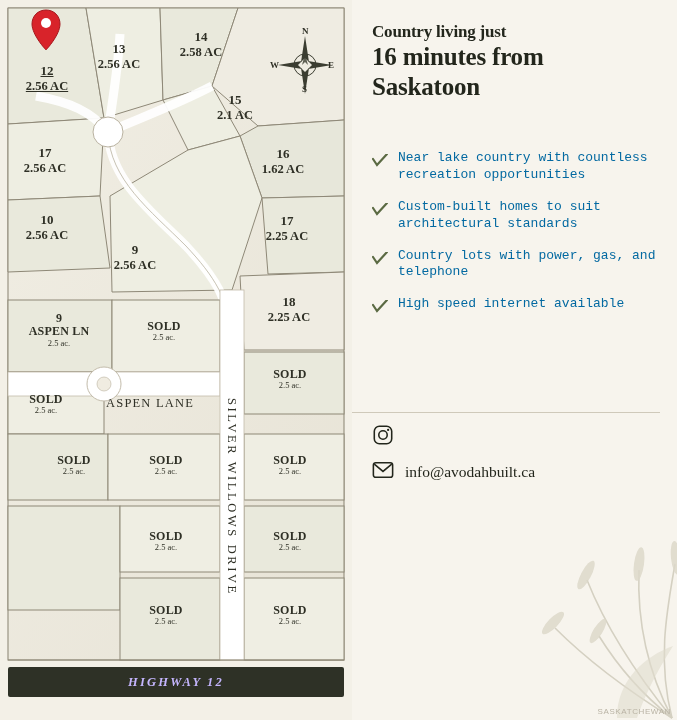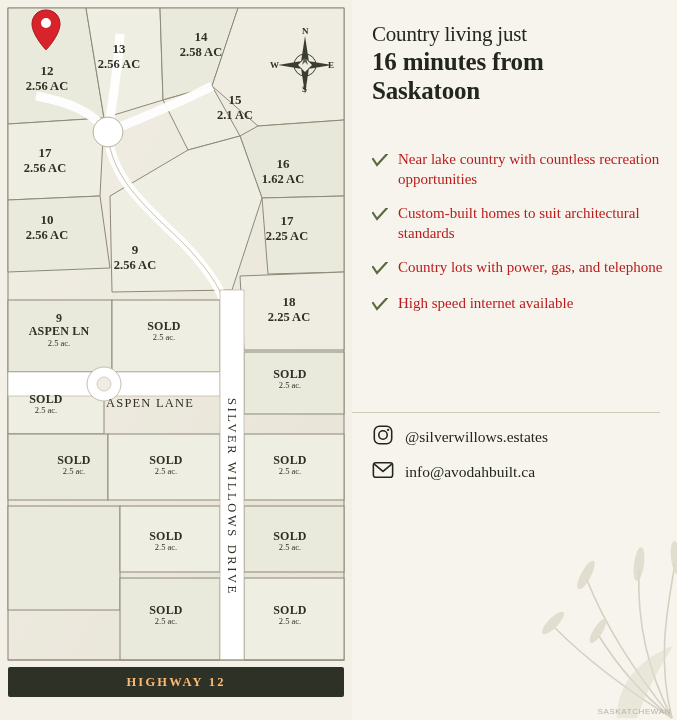--- a/index.html
+++ b/index.html
@@ -46,50 +46,50 @@
   .street-v {
     position:absolute; font-size: 12.5px; letter-spacing: 2.6px;
     color:#2f3026; writing-mode: vertical-rl; text-orientation: mixed;
     font-family: "Liberation Serif", serif;
   }
   #hwy-band {
     position:absolute; left:8px; top:667px; width:336px; height:30px;
     background:#2e3126; border-radius:2px;
     display:flex; align-items:center; justify-content:center;
   }
-  #hwy-band span { color:#fdba74; font-size:12.5px; letter-spacing:2.2px; font-weight:bold; }
+  #hwy-band span { color:#c4b5fd; font-size:12.5px; letter-spacing:2.2px; font-weight:bold;font-style:italic; }
 
   
   #compass { position:absolute; left:274px; top:28px; width:62px; height:66px; }
   #compass .c-lbl { position:absolute; font-size:9px; font-weight:bold; color:#2f3026; }
 
   
   #pin { position:absolute; left:31px; top:8px; width:30px; height:44px; }
 
   
   #panel {
     position:absolute; left:352px; top:0; width:325px; height:720px;
     background:#f7f4ed;
   }
   #headline {
     position:absolute; left:20px; top:22px; width:292px;
     color:#23261c;
     font-family: "Liberation Serif", serif;
     line-height: 1.18;
   }
-  #headline .l1 { font-size:21px; font-weight:normal; letter-spacing:-0.2px; }
+  #headline .l1 { font-size:17px; font-weight:bold; letter-spacing:-0.2px; }
   #headline .l2 { font-size:25px; font-weight:bold; letter-spacing:-0.2px; }
   #headline .l3 { font-size:25px; font-weight:bold; letter-spacing:-0.2px; }
 
   #bullets { position:absolute; left:20px; top:150px; width:298px; }
   .bullet { display:flex; gap:10px; margin-bottom:15px; }
   .bullet .check { flex:0 0 16px; padding-top:3px; }
   .bullet .btxt {
-    font-size:15px; line-height:1.3; color:#b91c1c;
-    font-family: Liberation Serif, serif;
+    font-size:13px; line-height:1.3; color:#0369a1;
+    font-family: Liberation Mono, monospace;
   }
 
   #divider { position:absolute; left:352px; top:412px; width:308px; height:1px; background:#cfc9ba; }
 
   #contacts { position:absolute; left:20px; top:424px; }
   .contact { display:flex; align-items:center; gap:11px; margin-bottom:11px; }
   .contact .ctxt { font-size:15.5px; color:#23261c; }
 
   
   #grass { position:absolute; right:0; bottom:0; width:210px; height:260px; opacity:.55; }
@@ -171,41 +171,41 @@
 
       <rect x="8" y="372" width="212" height="24" fill="#ffffff" stroke="#c3bcab" stroke-width="0.8"></rect>
       <circle cx="104" cy="384" r="17" fill="#ffffff" stroke="#c3bcab" stroke-width="1"></circle>
       <circle cx="104" cy="384" r="7" fill="#f0ece1" stroke="#c3bcab" stroke-width="0.7"></circle>
 
       <rect x="220" y="290" width="24" height="370" fill="#ffffff" stroke="#c3bcab" stroke-width="0.8"></rect>
 
       <line x1="8" y1="660" x2="344" y2="660" stroke="#8e8877" stroke-width="1"></line>
     </svg>
 
-    <div class="lotlabel" style="left:14px; top:64px; width:66px;">
+    <div class="lotlabel" style="left:14px; top:64px; width:66px;text-decoration:underline;">
       <span class="num">12</span>
       <span class="ac">2.56 AC</span>
     </div>
     <div class="lotlabel" style="left:86px; top:42px; width:66px;">
       <span class="num">13</span>
       <span class="ac">2.56 AC</span>
     </div>
     <div class="lotlabel" style="left:168px; top:30px; width:66px;">
       <span class="num">14</span>
       <span class="ac">2.58 AC</span>
     </div>
     <div class="lotlabel" style="left:204px; top:93px; width:62px;">
       <span class="num">15</span>
       <span class="ac">2.1 AC</span>
     </div>
     <div class="lotlabel" style="left:12px; top:146px; width:66px;">
       <span class="num">17</span>
       <span class="ac">2.56 AC</span>
     </div>
-    <div class="lotlabel" style="left:248px; top:147px; width:70px;margin-top:10px;">
+    <div class="lotlabel" style="left:248px; top:147px; width:70px;">
       <span class="num">16</span>
       <span class="ac">1.62 AC</span>
     </div>
     <div class="lotlabel" style="left:14px; top:213px; width:66px;">
       <span class="num">10</span>
       <span class="ac">2.56 AC</span>
     </div>
     <div class="lotlabel" style="left:252px; top:214px; width:70px;">
       <span class="num">17</span>
       <span class="ac">2.25 AC</span>
@@ -348,21 +348,20 @@
 
     <div id="contacts">
       <div class="contact">
         <span>
           <svg width="22" height="22" viewBox="0 0 24 24">
             <rect x="2.5" y="2.5" width="19" height="19" rx="5.5" fill="none" stroke="#23261c" stroke-width="1.7"></rect>
             <circle cx="12" cy="12" r="4.6" fill="none" stroke="#23261c" stroke-width="1.7"></circle>
             <circle cx="17.6" cy="6.5" r="1.25" fill="#23261c"></circle>
           </svg>
         </span>
-        <span class="ctxt">@silverwillows.estates</span>
       </div>
       <div class="contact">
         <span>
           <svg width="22" height="18" viewBox="0 0 24 19">
             <rect x="1.5" y="1.5" width="21" height="16" rx="2.5" fill="none" stroke="#23261c" stroke-width="1.7"></rect>
             <path d="M2.5 3 L12 11 L21.5 3" fill="none" stroke="#23261c" stroke-width="1.7"></path>
           </svg>
         </span>
         <span class="ctxt">info@avodahbuilt.ca</span>
       </div>

